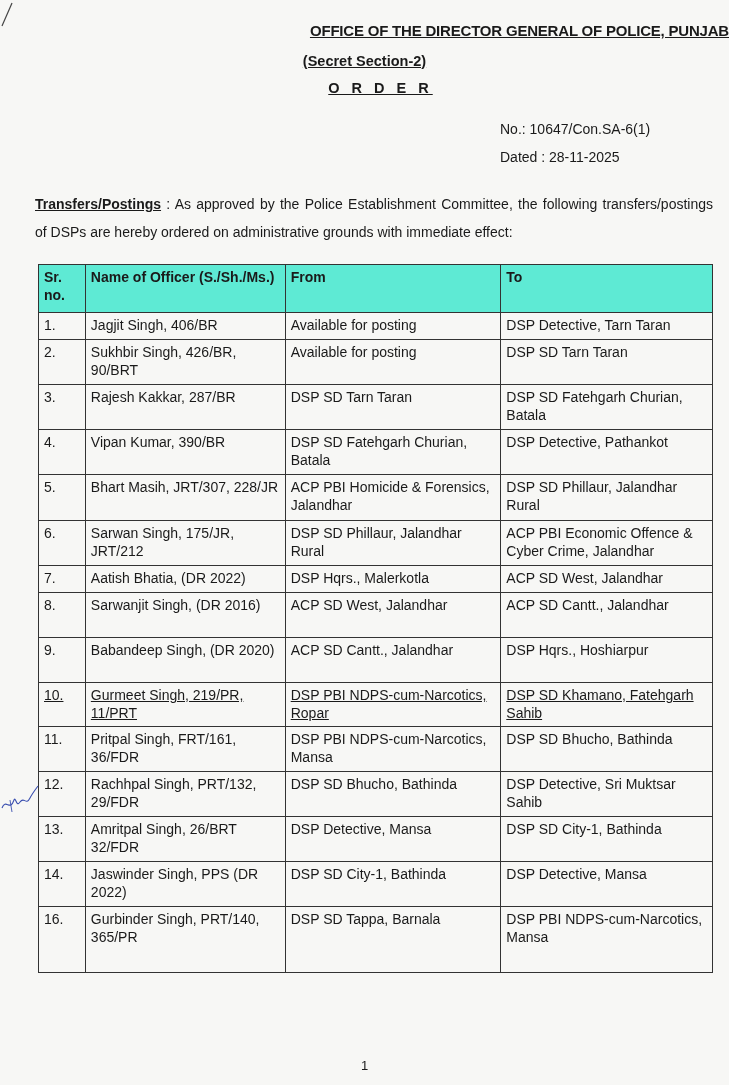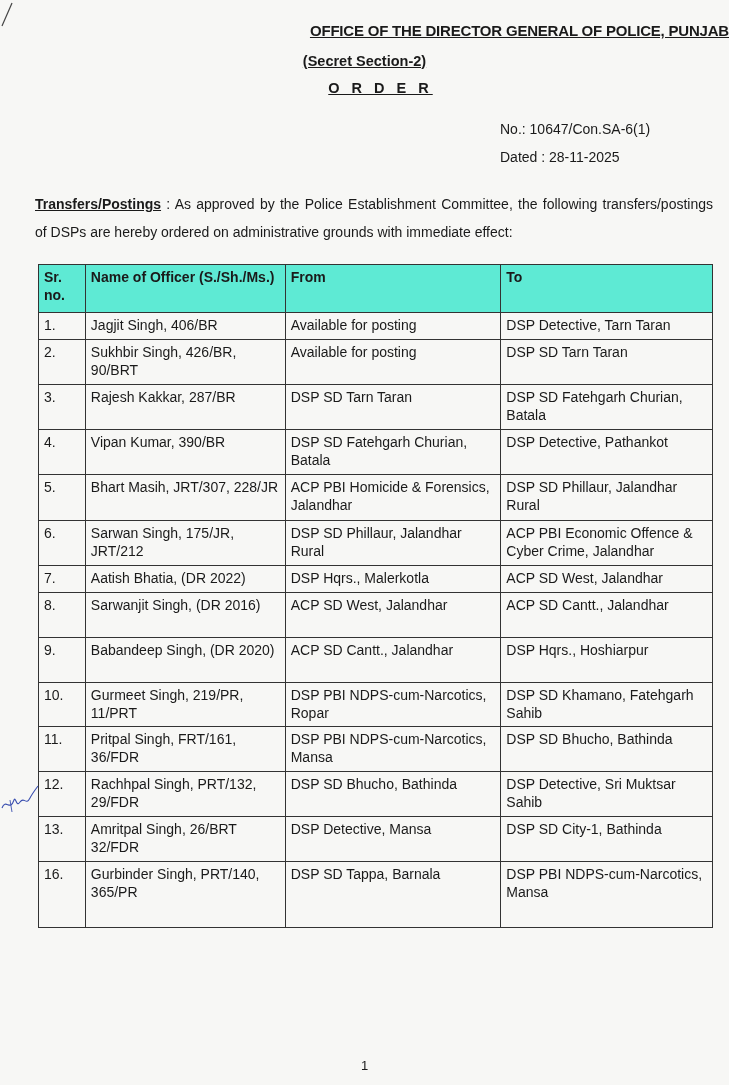--- a/index.html
+++ b/index.html
@@ -117,21 +117,21 @@
           <td>Sarwanjit Singh, (DR 2016)</td>
           <td>ACP SD West, Jalandhar</td>
           <td>ACP SD Cantt., Jalandhar</td>
         </tr>
         <tr style="height: 45px;">
           <td>9.</td>
           <td>Babandeep Singh, (DR 2020)</td>
           <td>ACP SD Cantt., Jalandhar</td>
           <td>DSP Hqrs., Hoshiarpur</td>
         </tr>
-        <tr style="height: 43px;">
+        <tr style="height: 43px; text-decoration: underline;">
           <td>10.</td>
           <td>Gurmeet Singh, 219/PR, 11/PRT</td>
           <td>DSP PBI NDPS-cum-Narcotics, Ropar</td>
           <td>DSP SD Khamano, Fatehgarh Sahib</td>
         </tr>
         <tr style="height: 45px;">
           <td>11.</td>
           <td>Pritpal Singh, FRT/161, 36/FDR</td>
           <td>DSP PBI NDPS-cum-Narcotics, Mansa</td>
           <td>DSP SD Bhucho, Bathinda</td>
@@ -141,20 +141,26 @@
           <td>Rachhpal Singh, PRT/132, 29/FDR</td>
           <td>DSP SD Bhucho, Bathinda</td>
           <td>DSP Detective, Sri Muktsar Sahib</td>
         </tr>
         <tr style="height: 45px; padding-left: 20px;">
           <td>13.</td>
           <td>Amritpal Singh, 26/BRT 32/FDR</td>
           <td>DSP Detective, Mansa</td>
           <td>DSP SD City-1, Bathinda</td>
         </tr>
+        <tr style="height: 45px;">
+          <td>14.</td>
+          <td>Jaswinder Singh, PPS (DR 2022)</td>
+          <td>DSP SD City-1, Bathinda</td>
+          <td>DSP Detective, Mansa</td>
+        </tr>
         <tr style="height: 66px;">
           <td>16.</td>
           <td>Gurbinder Singh, PRT/140, 365/PR</td>
           <td>DSP SD Tappa, Barnala</td>
           <td>DSP PBI NDPS-cum-Narcotics, Mansa</td>
         </tr>
       </tbody>
   </table>
 
   <svg class="sig" viewBox="0 0 40 36">

